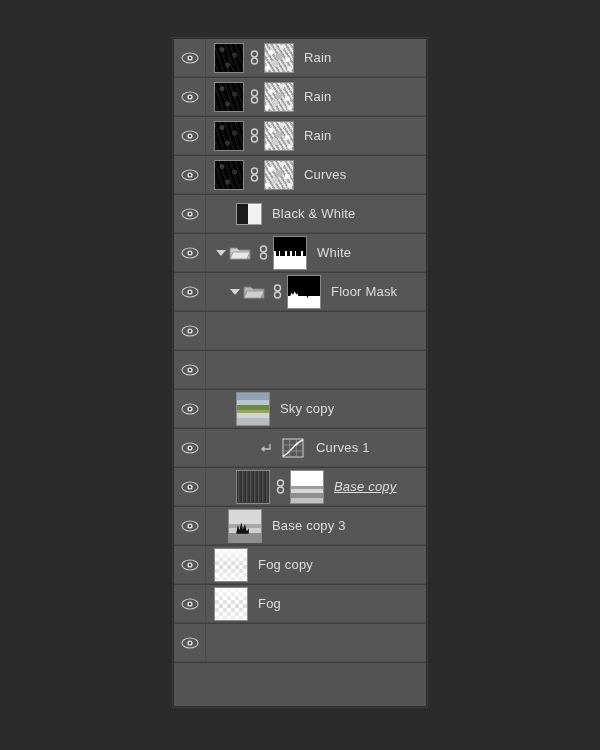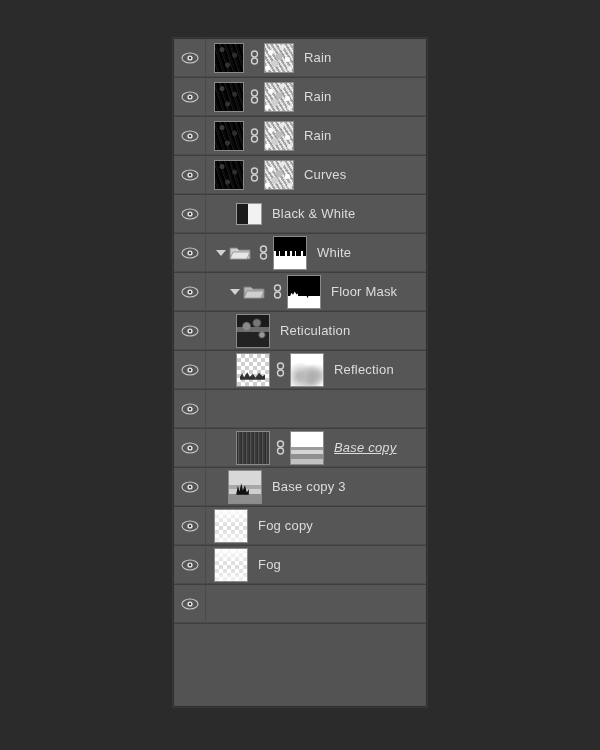--- a/index.html
+++ b/index.html
@@ -430,59 +430,78 @@
   <div class="row">
     <div class="eyecol">
       <span class="eye">
         <svg width="18" height="12" viewBox="0 0 18 12">
             <ellipse cx="9" cy="6" rx="8" ry="5" fill="none" stroke="#c9c9c9" stroke-width="1.1"></ellipse>
             <circle cx="9" cy="6" r="2.6" fill="#e8e8e8"></circle>
             <circle cx="9" cy="6" r="1.2" fill="#3a3a3a"></circle>
           </svg>
       </span>
     </div>
+  </div>
+
+  <div class="row">
+    <div class="eyecol">
+      <span class="eye">
+        <svg width="18" height="12" viewBox="0 0 18 12">
+            <ellipse cx="9" cy="6" rx="8" ry="5" fill="none" stroke="#c9c9c9" stroke-width="1.1"></ellipse>
+            <circle cx="9" cy="6" r="2.6" fill="#e8e8e8"></circle>
+            <circle cx="9" cy="6" r="1.2" fill="#3a3a3a"></circle>
+          </svg>
+      </span>
+    </div>
+  </div>
+
+  <div class="row">
+    <div class="eyecol">
+      <span class="eye">
+        <svg width="18" height="12" viewBox="0 0 18 12">
+            <ellipse cx="9" cy="6" rx="8" ry="5" fill="none" stroke="#c9c9c9" stroke-width="1.1"></ellipse>
+            <circle cx="9" cy="6" r="2.6" fill="#e8e8e8"></circle>
+            <circle cx="9" cy="6" r="1.2" fill="#3a3a3a"></circle>
+          </svg>
+      </span>
+    </div>
     <div class="content indent-3">
-      <div class="thumb big tx-retic"></div>
-      <span class="label">Reticulation</span>
-    </div>
-  </div>
-
-  <div class="row">
-    <div class="eyecol">
-      <span class="eye">
-        <svg width="18" height="12" viewBox="0 0 18 12">
-            <ellipse cx="9" cy="6" rx="8" ry="5" fill="none" stroke="#c9c9c9" stroke-width="1.1"></ellipse>
-            <circle cx="9" cy="6" r="2.6" fill="#e8e8e8"></circle>
-            <circle cx="9" cy="6" r="1.2" fill="#3a3a3a"></circle>
-          </svg>
-      </span>
-    </div>
-    <div class="content indent-3">
-      <div class="thumb big tx-reflect"></div>
-      <span class="linkicon">
-        <svg width="11" height="15" viewBox="0 0 11 15">
-            <rect x="2.5" y="1" width="6" height="6" rx="3" fill="none" stroke="#d0d0d0" stroke-width="1.4"></rect>
-            <rect x="2.5" y="8" width="6" height="6" rx="3" fill="none" stroke="#d0d0d0" stroke-width="1.4"></rect>
-          </svg>
-      </span>
-      <div class="thumb big tx-white-soft"></div>
-      <span class="label">Reflection</span>
-    </div>
-  </div>
-
-
-  <div class="row">
-    <div class="eyecol">
-      <span class="eye">
-        <svg width="18" height="12" viewBox="0 0 18 12">
-            <ellipse cx="9" cy="6" rx="8" ry="5" fill="none" stroke="#c9c9c9" stroke-width="1.1"></ellipse>
-            <circle cx="9" cy="6" r="2.6" fill="#e8e8e8"></circle>
-            <circle cx="9" cy="6" r="1.2" fill="#3a3a3a"></circle>
-          </svg>
-      </span>
+      <div class="thumb big tx-sky"></div>
+      <span class="label">Sky copy</span>
+    </div>
+  </div>
+
+  <div class="row">
+    <div class="eyecol">
+      <span class="eye">
+        <svg width="18" height="12" viewBox="0 0 18 12">
+            <ellipse cx="9" cy="6" rx="8" ry="5" fill="none" stroke="#c9c9c9" stroke-width="1.1"></ellipse>
+            <circle cx="9" cy="6" r="2.6" fill="#e8e8e8"></circle>
+            <circle cx="9" cy="6" r="1.2" fill="#3a3a3a"></circle>
+          </svg>
+      </span>
+    </div>
+    <div class="content" style="padding-left:52px;">
+      <span class="clipmark">
+        <svg width="14" height="12" viewBox="0 0 14 12">
+            <path d="M11 2 L11 7 L4 7" fill="none" stroke="#c4c4c4" stroke-width="1.3"></path>
+            <path d="M5.5 4 L2 7 L5.5 10 Z" fill="#c4c4c4"></path>
+          </svg>
+      </span>
+      <span class="adj">
+        <svg width="26" height="22" viewBox="0 0 26 22">
+            <rect x="3" y="2" width="20" height="18" fill="none" stroke="#cfcfcf" stroke-width="1"></rect>
+            <line x1="3" y1="8" x2="23" y2="8" stroke="#9e9e9e" stroke-width=".7"></line>
+            <line x1="3" y1="14" x2="23" y2="14" stroke="#9e9e9e" stroke-width=".7"></line>
+            <line x1="9.6" y1="2" x2="9.6" y2="20" stroke="#9e9e9e" stroke-width=".7"></line>
+            <line x1="16.3" y1="2" x2="16.3" y2="20" stroke="#9e9e9e" stroke-width=".7"></line>
+            <path d="M3 19 C 10 17, 14 6, 23 3" fill="none" stroke="#ffffff" stroke-width="1.4"></path>
+          </svg>
+      </span>
+      <span class="label">Curves 1</span>
     </div>
   </div>
 
   <div class="row">
     <div class="eyecol">
       <span class="eye">
         <svg width="18" height="12" viewBox="0 0 18 12">
             <ellipse cx="9" cy="6" rx="8" ry="5" fill="none" stroke="#c9c9c9" stroke-width="1.1"></ellipse>
             <circle cx="9" cy="6" r="2.6" fill="#e8e8e8"></circle>
             <circle cx="9" cy="6" r="1.2" fill="#3a3a3a"></circle>

